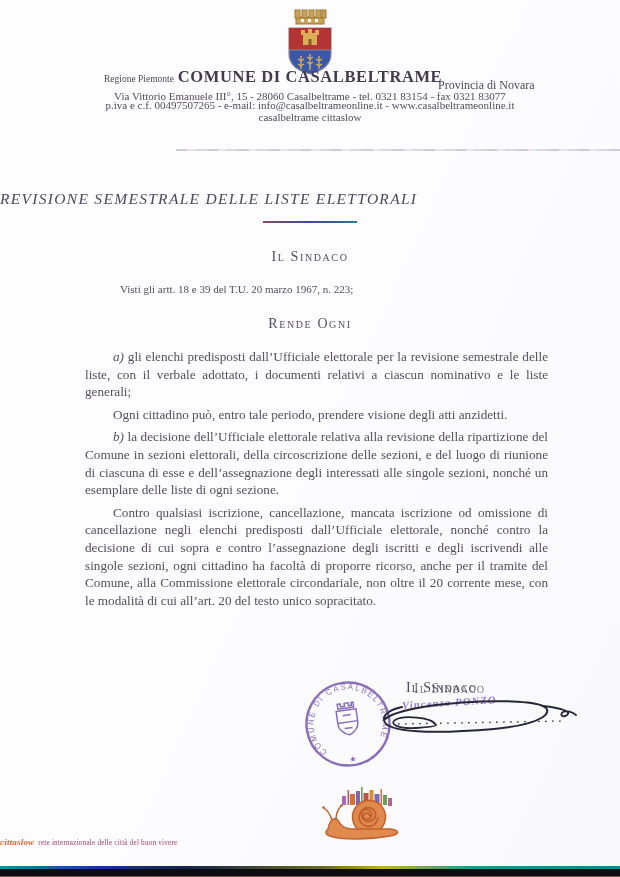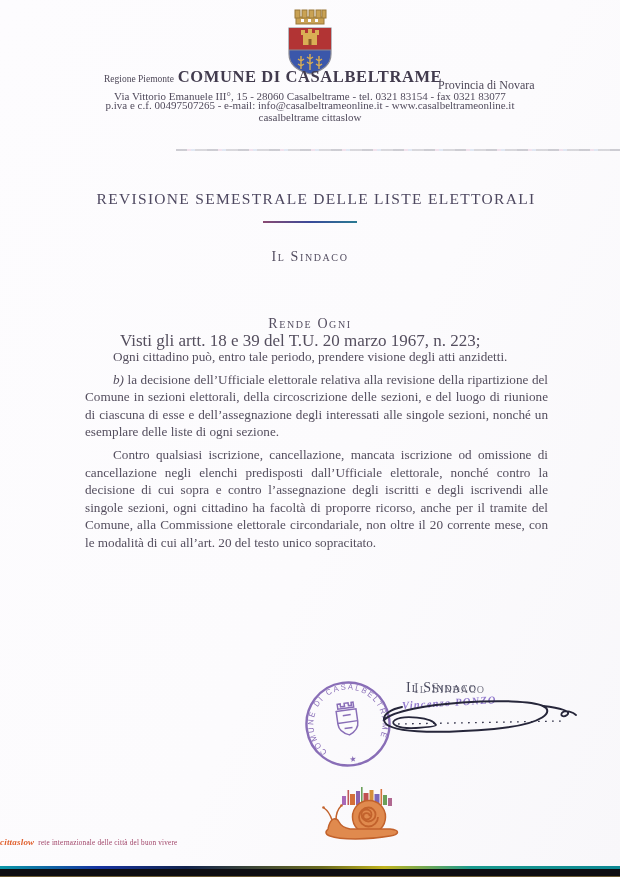--- a/index.html
+++ b/index.html
@@ -20,28 +20,28 @@
 
   
   .crest{left:281px;top:4px;}
   .region{left:104px;top:74px;font-size:9.5px;color:#4e4858;}
   .province{left:438px;top:78px;font-size:12px;color:#4e4858;}
   .commune{left:0;right:0;top:67px;text-align:center;font-size:16.5px;font-weight:bold;letter-spacing:.6px;color:#423b4e;}
   .addr,.contacts,.motto{left:0;right:0;text-align:center;font-size:11px;color:#514b5c;}
   .addr{top:90px;} .contacts{top:99px;} .motto{top:111px;}
 
   
-  .title{left:12px;right:0;top:190px;margin:0;text-align:center;font-weight:normal;
-    font-size:15.5px;letter-spacing:1.3px;color:#4e4860;}
+  .title{left:0;right:0;top:190px;margin:0;font-weight:normal;
+    font-size:15.5px;letter-spacing:1.3px;color:#4e4860;font-style:italic;}
   .rule{left:263px;top:221px;width:94px;height:2px;
     background:linear-gradient(90deg,#8a4a72,#3a4a9a,#2a7a92);}
   .issuer,.announce{left:0;right:0;text-align:center;font-variant:small-caps;
     letter-spacing:1.6px;font-size:14px;color:#534d60;}
   .issuer{top:249px;} .announce{top:316px;}
-  .premise{left:120px;top:283px;font-size:17px;color:#544e5e;margin-top:48px;}
+  .premise{left:120px;top:283px;font-size:11px;color:#544e5e;}
   .bodytext{left:85px;top:348px;width:463px;text-align:justify;font-size:13.2px;line-height:17.6px;color:#544e5e;}
   .bodytext p{margin:0 0 5px 0;}
   .bodytext p.ind{text-indent:28px;}
   .bodytext i{font-style:italic;}
 
   
   .stamp{left:302px;top:678px;}
   .role-stamp{font-variant:small-caps;font-size:14px;letter-spacing:1px;color:#3c3c52;white-space:nowrap;}
   .role1{left:406px;top:680px;opacity:.92;}
   .role2{left:414px;top:681px;opacity:.68;}
@@ -99,20 +99,21 @@
   <div class="abs contacts">p.iva e c.f. 00497507265 - e-mail: info@casalbeltrameonline.it - www.casalbeltrameonline.it</div>
   <div class="abs motto">casalbeltrame cittaslow</div>
 
   <h1 class="abs title">REVISIONE SEMESTRALE DELLE LISTE ELETTORALI</h1>
   <div class="abs rule"></div>
   <div class="abs issuer">Il Sindaco</div>
   <div class="abs premise">Visti gli artt. 18 e 39 del T.U. 20 marzo 1967, n. 223;</div>
   <div class="abs announce">Rende Ogni</div>
 
   <div class="abs bodytext">
+    <p class="ind"><i>a)</i><span> gli elenchi predisposti dall’Ufficiale elettorale per la revisione semestrale delle liste, con il verbale adottato, i documenti relativi a ciascun nominativo e le liste generali;</span></p>
     <p class="ind"><i></i><span>Ogni cittadino può, entro tale periodo, prendere visione degli atti anzidetti.</span></p>
     <p class="ind"><i>b)</i><span> la decisione dell’Ufficiale elettorale relativa alla revisione della ripartizione del Comune in sezioni elettorali, della circoscrizione delle sezioni, e del luogo di riunione di ciascuna di esse e dell’assegnazione degli interessati alle singole sezioni, nonché un esemplare delle liste di ogni sezione.</span></p>
     <p class="ind"><i></i><span>Contro qualsiasi iscrizione, cancellazione, mancata iscrizione od omissione di cancellazione negli elenchi predisposti dall’Ufficiale elettorale, nonché contro la decisione di cui sopra e contro l’assegnazione degli iscritti e degli iscrivendi alle singole sezioni, ogni cittadino ha facoltà di proporre ricorso, anche per il tramite del Comune, alla Commissione elettorale circondariale, non oltre il 20 corrente mese, con le modalità di cui all’art. 20 del testo unico sopracitato.</span></p>
   </div>
 
   <svg class="abs stamp" width="92" height="92" viewBox="0 0 92 92">
     <g transform="rotate(-8 46 46)" opacity="0.9">
       <circle cx="46" cy="46" r="41.5" fill="none" stroke="#7d5fb0" stroke-width="2.4"></circle>
       <defs>
           <path id="arcpath" d="M21.6,70.4 A34.5,34.5 0 1 1 70.4,70.4" fill="none"></path>

